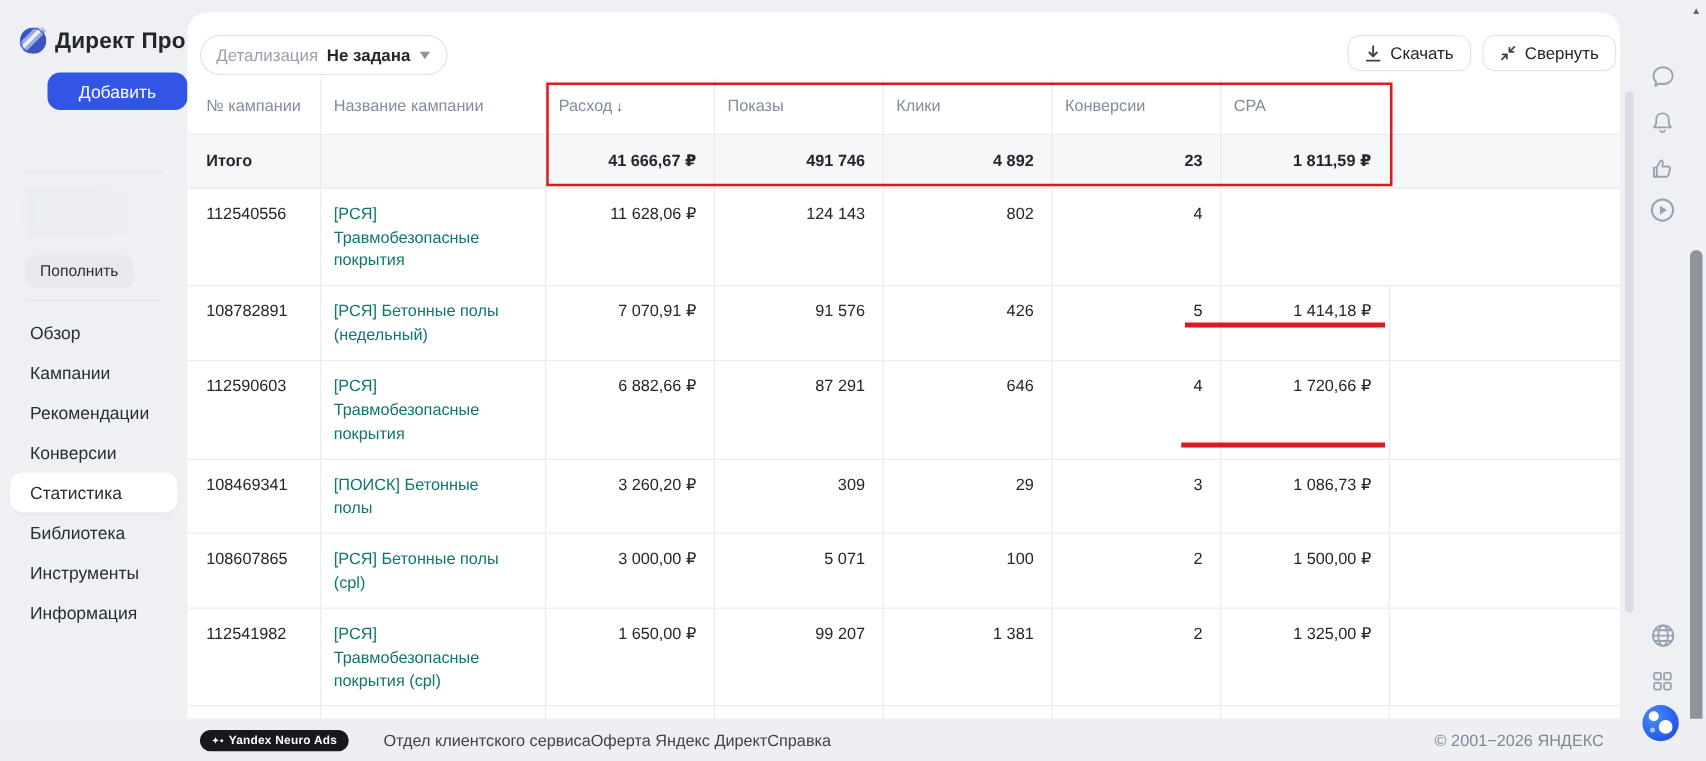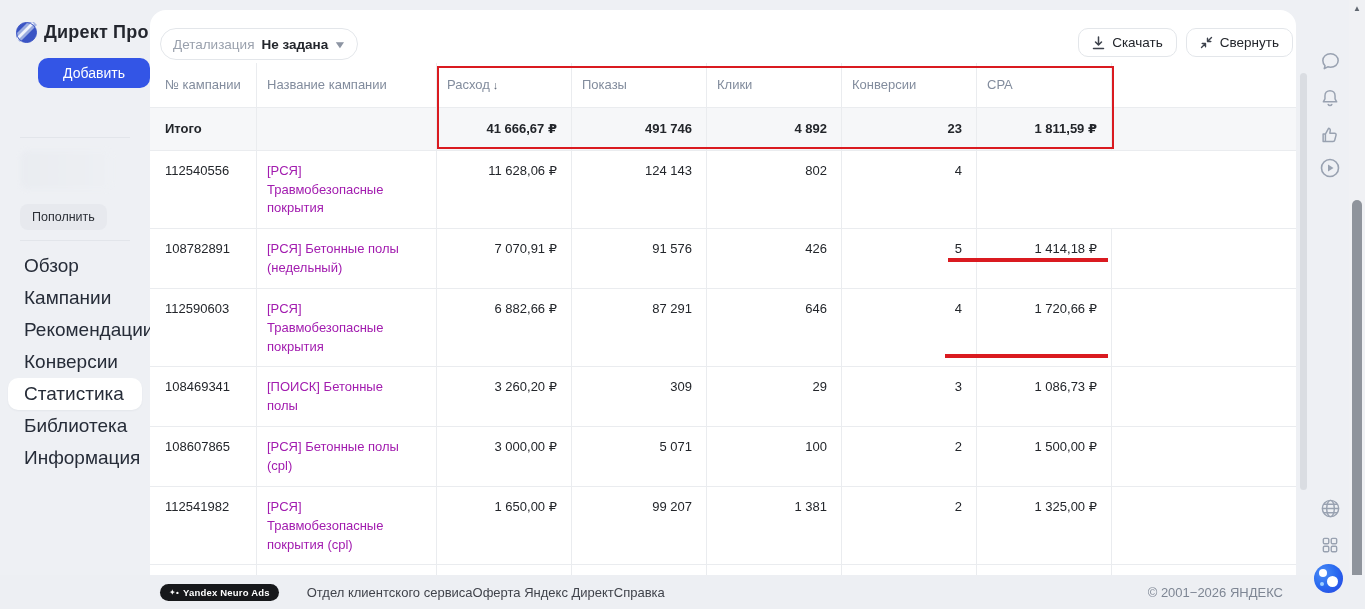--- a/index.html
+++ b/index.html
@@ -15,21 +15,21 @@
   .add-btn{position:absolute;left:18px;top:58px;width:112px;height:30px;border:none;
            background:#3355e6;color:#fff;font-size:14px;border-radius:10px;cursor:pointer;
            font-family:inherit;margin-left:20px;}
   .side-divider{position:absolute;left:20px;width:110px;height:1px;background:#e2e5ea;}
   .ghost{position:absolute;left:20px;top:150px;width:92px;height:40px;border-radius:8px;
          background:linear-gradient(90deg,#e7eaef,#eef0f4);opacity:.55;filter:blur(2px);}
   .topup-btn{position:absolute;left:20px;top:204px;height:26px;padding:0 12px;border:none;
              background:#e7e9ee;color:#2b2f36;font-size:12.5px;border-radius:8px;cursor:pointer;
              font-family:inherit;}
   .menu{position:absolute;left:0;top:250px;width:150px;}
-  .menu-item{height:32px;display:flex;align-items:center;padding-left:24px;font-size:19px;
+  .menu-item{height:32px;display:flex;align-items:center;padding-left:24px;font-size:14px;
              color:#262c38;cursor:pointer;border-radius:10px;margin:0 8px 0 0;}
   .menu-item.active{background:#ffffff;margin-left:8px;padding-left:16px;
                     box-shadow:0 1px 2px rgba(40,50,70,.05);}
   .side-collapse{position:absolute;left:24px;top:576px;font-size:15px;color:#8a93a3;cursor:pointer;}
 
   
   .card{position:absolute;left:150px;top:10px;width:1146px;height:565px;background:#fff;
         border-radius:16px 16px 0 0;overflow:hidden;}
   .toolbar{position:absolute;left:0;top:0;right:0;height:53px;}
   .detail-select{position:absolute;left:10px;top:18px;height:30px;display:flex;align-items:center;
@@ -51,21 +51,21 @@
   .t-cell{padding:11px 10px 10px;border-right:1px solid #eaecef;line-height:1.45;
           overflow:hidden;}
   .t-cell:last-child{border-right:none;}
   .t-cell.num{text-align:right;padding-right:14px;color:#23262b;}
   .t-cell.id{padding-left:15px;color:#23262b;}
   .t-head .t-cell{color:#828c9d;padding-top:13px;padding-bottom:12px;}
   .t-head .id{padding-left:15px;}
   .sort-arrow{font-size:11px;color:#596273;margin-left:3px;}
   .t-total{background:#f6f7f9;font-weight:700;}
   .t-total .t-cell{padding-top:12px;padding-bottom:11px;}
-  .name-cell{color:#a21caf;padding-right:20px;}
+  .name-cell{color:#0f766e;padding-right:20px;}
 
   
   .anno-box{position:absolute;left:437px;top:66px;width:673px;height:79px;
             border:2.5px solid #da1a20;pointer-events:none;}
   .anno-line{position:absolute;height:3.5px;background:#da1a20;pointer-events:none;}
 
   
   .inner-scroll{position:absolute;left:1300px;top:73px;width:7px;height:417px;border-radius:4px;
                 background:#dadde2;}
 
@@ -117,20 +117,21 @@
     <div class="ghost"></div>
     <button class="topup-btn">Пополнить</button>
     <div class="side-divider" style="top:240px"></div>
     <nav class="menu" id="menu">
         <div class="menu-item">Обзор</div>
         <div class="menu-item">Кампании</div>
         <div class="menu-item">Рекомендации</div>
         <div class="menu-item">Конверсии</div>
         <div class="menu-item active">Статистика</div>
         <div class="menu-item">Библиотека</div>
+        <div class="menu-item">Инструменты</div>
         <div class="menu-item">Информация</div>
       </nav>
     <div class="side-collapse">‹</div>
   </div>
 
   <div class="card">
     <div class="toolbar">
       <div class="detail-select">
         <span class="detail-label">Детализация</span>
         <span class="detail-value">Не задана</span>

